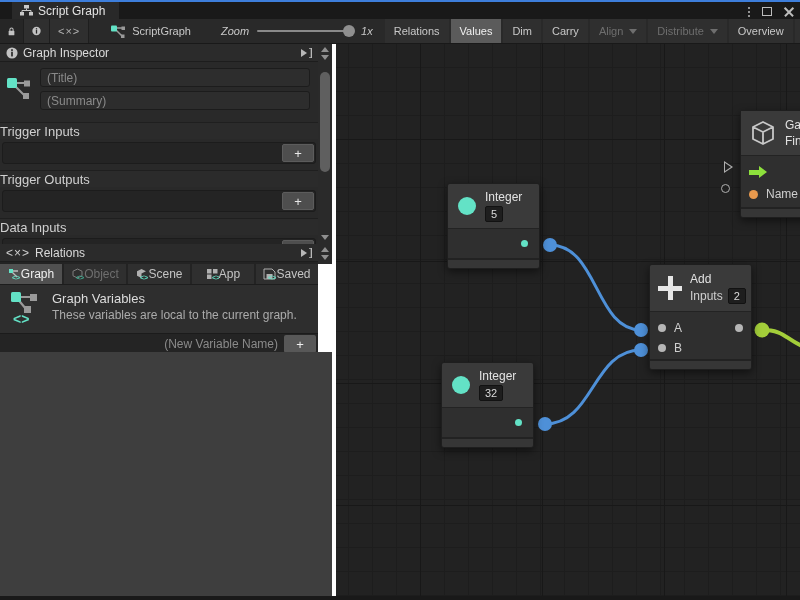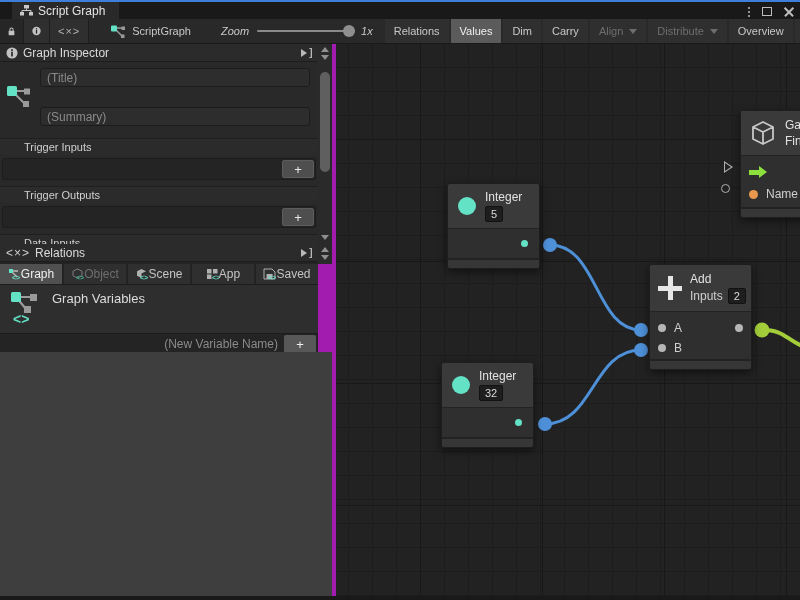--- a/index.html
+++ b/index.html
@@ -31,28 +31,28 @@
   .tb-zoom { display:flex; align-items:center; gap:8px; padding:0 6px; margin-left:14px;font-style:italic; }
   .slider-track { position:relative; width:96px; height:2px; background:#8a8a8a; border-radius:1px; }
   .slider-handle { position:absolute; right:-2px; top:-5px; width:12px; height:12px; border-radius:50%; background:#8f8f8f; }
   .tb-right { display:flex; align-items:stretch; margin-left:4px; }
   .tb-cmd { display:flex; align-items:center; padding:0 9px; background:#2f2f2f; margin-left:2px; color:#c8c8c8; white-space:nowrap; }
   .tb-cmd.active { background:#5b5b5b; color:#f0f0f0; }
   .tb-cmd.disabled { color:#6e6e6e; }
   .caret { width:0; height:0; border-left:4px solid transparent; border-right:4px solid transparent; border-top:5px solid #6e6e6e; margin-left:6px; }
 
   
-  .sidebar { position:absolute; top:44px; left:0; width:336px; bottom:0; background:#a21caf; }
+  .sidebar { position:absolute; top:44px; left:0; width:336px; bottom:0; background:#ffffff; }
   .panel-col { position:absolute; left:0; top:0; width:318px; bottom:0; background:#292929; }
   .pane-header { height:18px; background:#2b2b2b; border-bottom:1px solid #1d1d1d; display:flex; align-items:center; gap:5px; padding:0 6px; color:#dadada; font-size:12px; }
   .popout { margin-left:auto; display:flex; align-items:center; }
   .fields-row { display:flex; gap:8px; padding:6px 8px 6px 6px; align-items:center; }
-  .fields-stack { flex:1; display:flex; flex-direction:column; gap:20px; }
+  .fields-stack { flex:1; display:flex; flex-direction:column; gap:4px; }
   .text-field { height:19px; background:#2d2d2d; border:1px solid #1c1c1c; border-radius:3px; color:#8a8a8a; display:flex; align-items:center; padding:0 6px; font-size:12px; }
-  .sec-label { height:17px; display:flex; align-items:center; padding:0 24px; color:#d0d0d0; font-size:11px; margin-top:6px; border-top:1px solid #1f1f1f; background:#2b2b2b; }
+  .sec-label { height:17px; display:flex; align-items:center; padding:0 0; color:#d0d0d0; font-size:13px; margin-top:6px; border-top:1px solid #1f1f1f; background:#2b2b2b; }
   .sec-bar { height:22px; background:#242424; border:1px solid #1c1c1c; border-radius:3px; margin:3px 2px 0 2px; position:relative; }
   .add-btn { position:absolute; right:1px; top:1px; bottom:1px; width:32px; background:#4e4e4e; border:1px solid #5c5c5c; border-radius:2px; color:#e8e8e8; display:flex; align-items:center; justify-content:center; font-size:13px; }
   .blackboard { position:absolute; left:0; top:200px; width:318px; }
   .bb-tabs { display:flex; height:22px; background:#232323; gap:2px; padding-top:2px; }
   .bb-tab { flex:1; background:#2f2f2f; display:flex; align-items:center; justify-content:center; color:#c4c4c4; font-size:12px; }
   .bb-tab.active { background:#505050; color:#efefef; }
   .bb-tab.dim { color:#6e6e6e; }
   .var-block { background:#2e2e2e; padding:6px 8px 8px 10px; display:flex; gap:12px; border-top:1px solid #1d1d1d; }
   .var-texts { display:flex; flex-direction:column; gap:2px; }
   .var-title { color:#dcdcdc; font-size:13px; }
@@ -292,20 +292,21 @@
         <div class="var-block">
           <svg width="30" height="34" viewBox="0 0 30 34">
             <path d="M6 6 L22 6 M6 6 L16 18" stroke="#9a9a9a" stroke-width="2.2"></path>
             <rect x="20" y="3" width="7" height="7" fill="#9a9a9a"></rect>
             <rect x="14" y="15" width="7" height="7" fill="#9a9a9a"></rect>
             <rect x="1" y="1" width="10" height="10" rx="1.5" fill="#63e2c6"></rect>
             <text x="3" y="33" font-size="14" fill="#63e2c6" font-weight="bold">&lt;&gt;</text>
           </svg>
           <div class="var-texts">
             <span class="var-title">Graph Variables</span>
+            <span class="var-desc">These variables are local to the current graph.</span>
           </div>
         </div>
         <div class="newvar-row">
           <span class="newvar-ph">(New Variable Name)</span>
           <span class="newvar-add">+</span>
         </div>
       </div>
       <div class="bb-empty"></div>
     </div>
 

